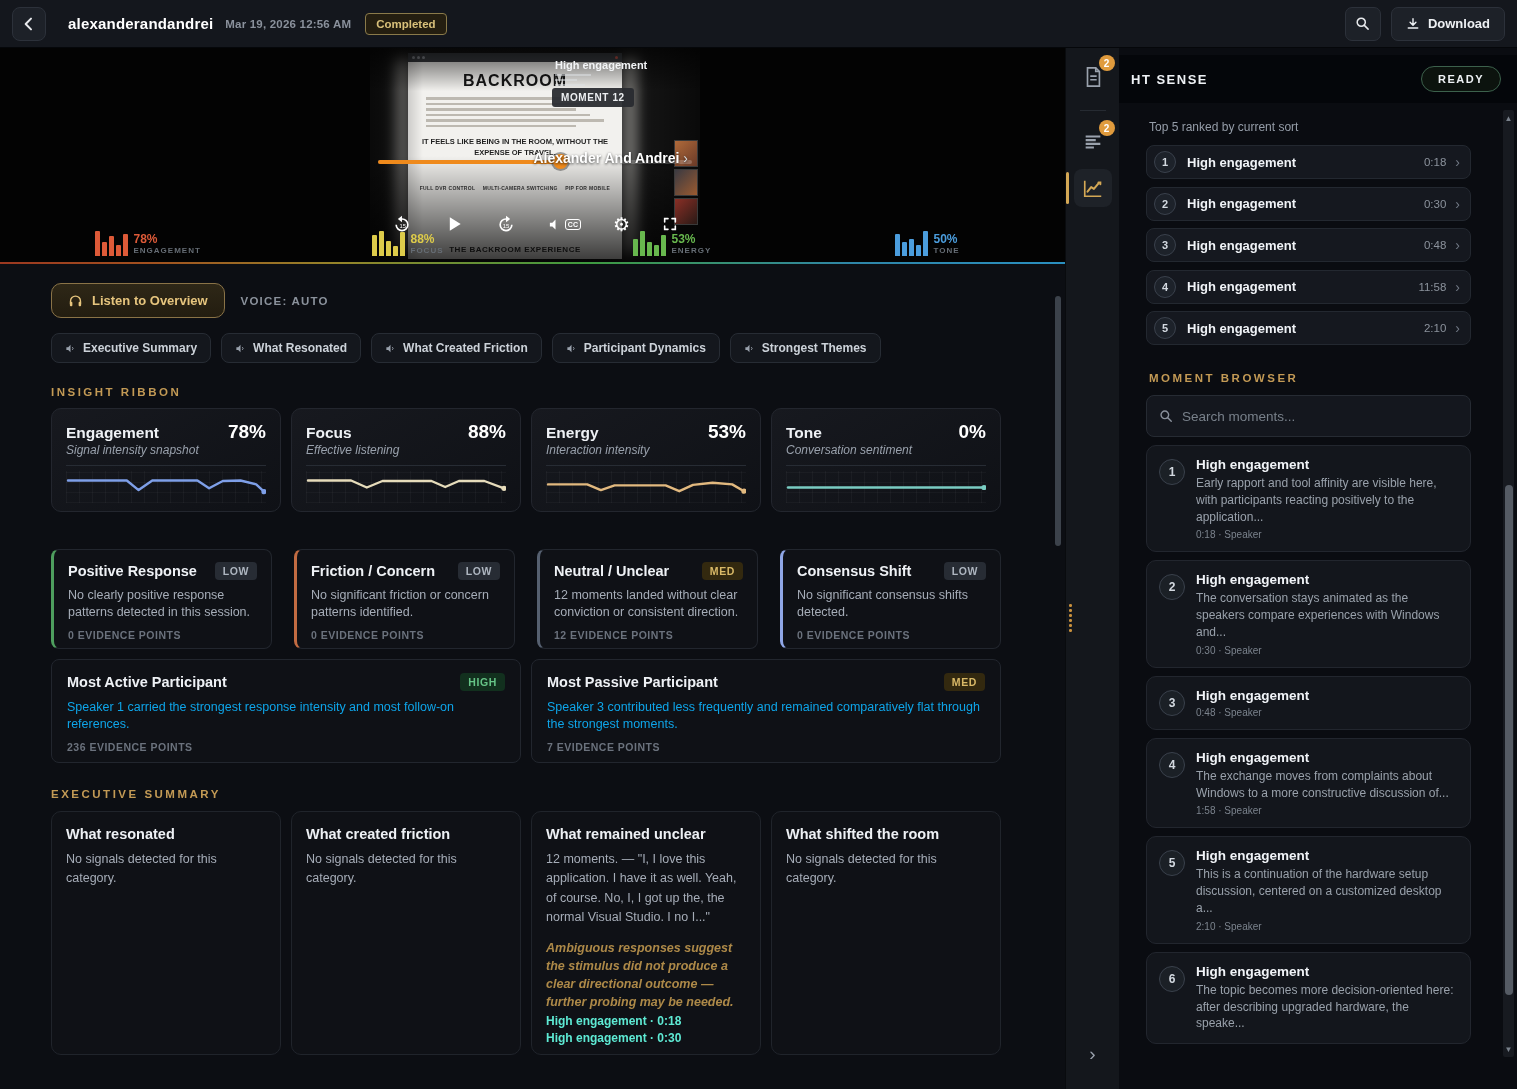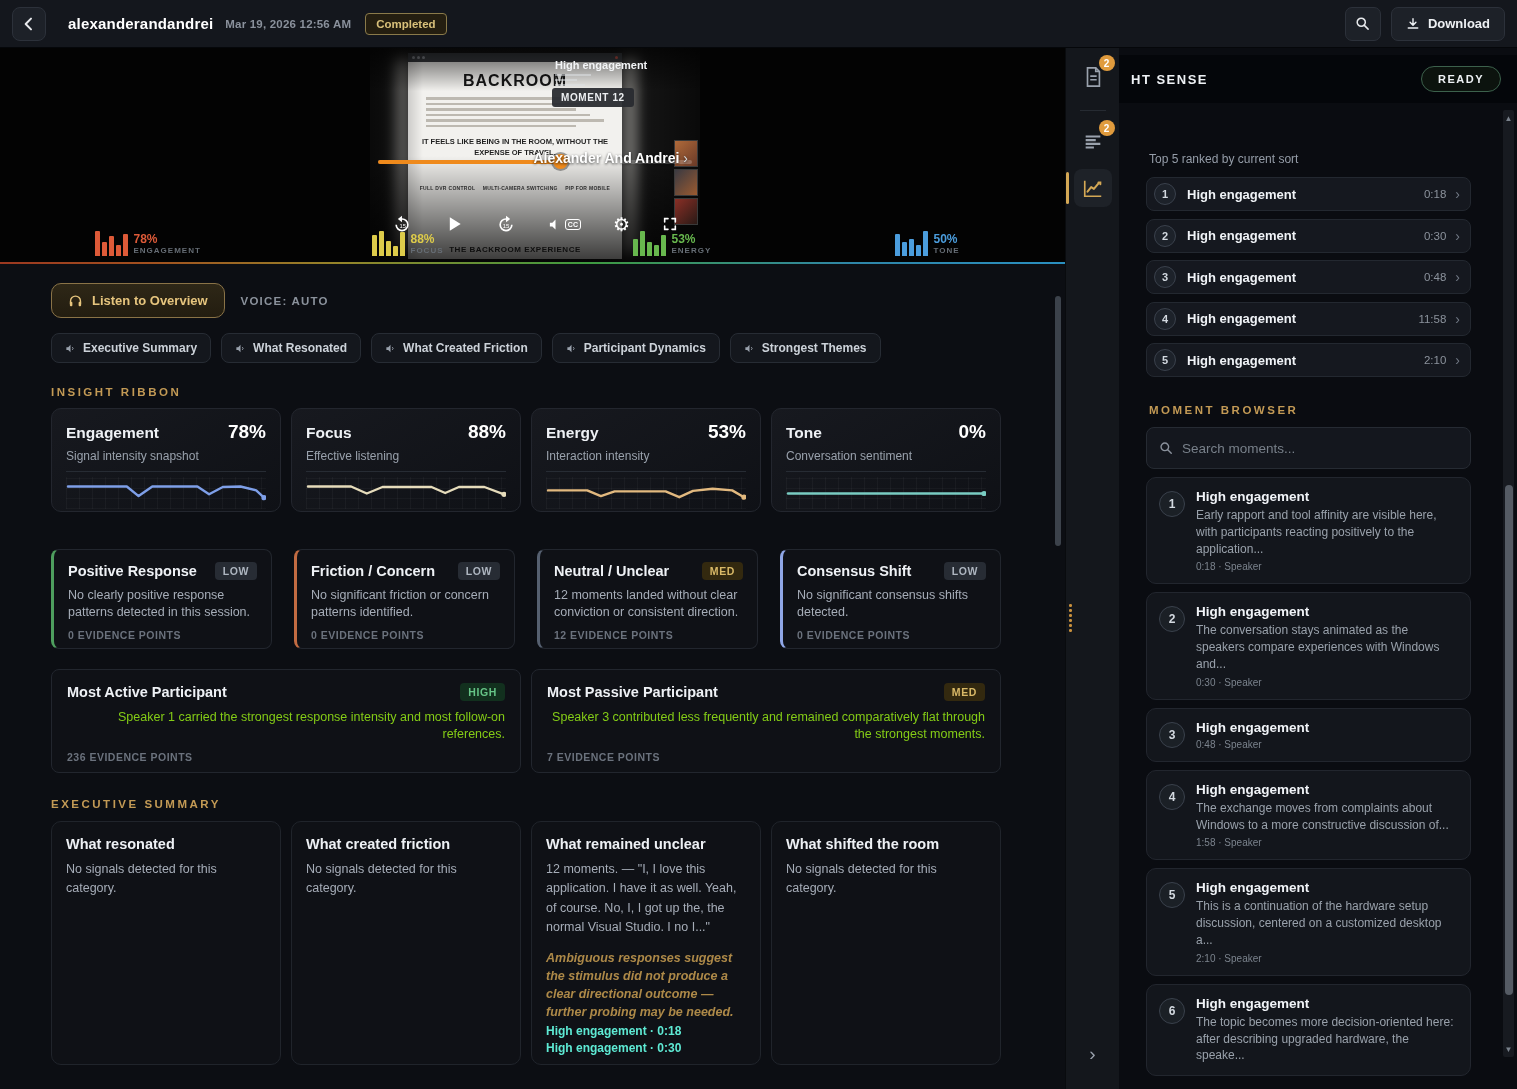--- a/index.html
+++ b/index.html
@@ -93,39 +93,39 @@
   .chip svg { flex:0 0 auto; }
   .sec-heading { color:#c39a55; font-size:11.5px; font-weight:bold; letter-spacing:2.5px; margin-top:23px; }
   .sec-heading.exec { margin-top:25px; }
 
   .ic-grid { display:grid; grid-template-columns:repeat(4,1fr); gap:10px; margin-top:10px; }
   .ic { background:linear-gradient(150deg,#17191f,#0f1116); border:1px solid #23262e; border-radius:10px;
     padding:12px 14px 8px; height:104px; }
   .ic-head { display:flex; justify-content:space-between; align-items:baseline; }
   .ic-title { font-size:15.5px; font-weight:bold; color:#eef1f5; }
   .ic-value { font-size:19px; font-weight:bold; color:#fff; }
-  .ic-sub { font-size:12px; color:#99a1ac; margin-top:6px; }
+  .ic-sub { font-size:12px; color:#99a1ac; margin-top:0;font-style:italic; }
   .ic-div { border-top:1px solid #272c34; margin-top:8px; }
   .spark { height:32px; margin-top:5px; position:relative;
     background:repeating-linear-gradient(90deg, rgba(255,255,255,.035) 0 1px, transparent 1px 13px),
                repeating-linear-gradient(0deg, rgba(255,255,255,.03) 0 1px, transparent 1px 10px); }
   .spark svg { position:absolute; inset:0; }
 
   .sig-grid { display:grid; grid-template-columns:repeat(4,1fr); gap:22px; margin-top:37px; }
   .sig { background:#0f1116; border:1px solid #22262e; border-left-width:3px; border-left-style:solid;
     border-radius:8px; padding:12px 14px; height:100px; }
   .sig-head { display:flex; justify-content:space-between; align-items:center; }
   .sig-title { font-size:14.5px; font-weight:bold; color:#eef1f5; }
   .lvl-badge { font-size:10.5px; font-weight:bold; letter-spacing:.6px; padding:3px 8px; border-radius:4px; }
   .sig-desc { font-size:12.5px; color:#a6adb8; line-height:1.35; margin-top:7px; }
   .evidence { font-size:10.5px; font-weight:bold; letter-spacing:.5px; color:#6b727d; margin-top:8px; }
 
-  .part-grid { display:grid; grid-template-columns:1fr 1fr; gap:10px; margin-top:20px; }
+  .part-grid { display:grid; grid-template-columns:1fr 1fr; gap:10px; margin-top:10px; }
   .part { background:#0f1116; border:1px solid #22262e; border-radius:8px; padding:13px 15px; height:104px; }
-  .part .sig-desc { color:#84cc16; margin-top:8px;text-align:right; }
+  .part .sig-desc { color:#0ea5e9; margin-top:8px; }
 
   .sum-grid { display:grid; grid-template-columns:repeat(4,1fr); gap:10px; margin-top:11px; }
   .sum { background:#0f1116; border:1px solid #20242b; border-radius:10px; padding:14px; height:244px; overflow:hidden; }
   .sum-title { font-size:14.5px; font-weight:bold; color:#eef1f5; }
   .sum-body { font-size:12.5px; color:#a6adb8; line-height:1.55; margin-top:8px; }
   .sum-note { font-size:12.5px; font-style:italic; font-weight:bold; color:#ad8948; line-height:1.45; margin-top:11px; }
   .sum-link { display:block; font-size:12px; font-weight:bold; color:#5eead4; margin-top:3px; cursor:pointer; }
 
   .main-scrollbar { position:absolute; right:4px; top:232px; bottom:6px; width:6px; }
   .main-scrollbar .sb-thumb { position:absolute; top:16px; height:250px; left:0; right:0; background:#3c424b; border-radius:3px; }
@@ -139,21 +139,21 @@
     background:#e09b3d; color:#fff; font-size:10px; font-weight:bold; display:flex; align-items:center; justify-content:center; }
   .rail-div { width:26px; border-top:1px solid #262b32; margin:6px 0 12px; }
   .rail-btn.active { background:#1e2228; color:#d4a855; }
   .rail-btn.active::before { content:""; position:absolute; left:-8px; top:3px; bottom:3px; width:3px; background:#d4a855; border-radius:2px; }
   .rail-dots { position:absolute; left:3px; top:556px; display:flex; flex-direction:column; gap:2.5px; }
   .rail-dots i { width:2.5px; height:2.5px; border-radius:50%; background:#c9913d; display:block; }
   .rail-expand { position:absolute; bottom:24px; left:50%; transform:translateX(-50%); color:#9aa2ad;
     font-size:19px; background:none; border:none; cursor:pointer; }
 
   
-  .sidebar { flex:1; background:#0a0c11; position:relative; display:flex; flex-direction:column; min-width:0;gap:32px; }
+  .sidebar { flex:1; background:#0a0c11; position:relative; display:flex; flex-direction:column; min-width:0; }
   .sense-header { margin-top:7px; height:48px; background:#04060a; display:flex; align-items:center;
     padding:0 16px 0 12px; flex:0 0 auto; }
   .sense-title { font-size:13px; font-weight:bold; letter-spacing:1.5px; color:#eef1f5; }
   .ready-pill { margin-left:auto; border:1px solid #3c614c; background:#0c130e; color:#eef2f5;
     font-size:11px; font-weight:bold; letter-spacing:1.5px; padding:6px 16px; border-radius:999px; cursor:pointer; }
   .sidebar-scroll { flex:1; overflow:hidden; padding:12px 46px 0 27px; }
   .top5-caption { font-size:12px; color:#959da8; margin:5px 0 11px 3px; }
   .top5-row { height:34px; background:#15181f; border:1px solid #232830; border-radius:8px; margin-bottom:7.5px;
     display:flex; align-items:center; padding:0 10px 0 7px; cursor:pointer; }
   .rank-c { width:22px; height:22px; border-radius:50%; border:1px solid #3a414c; background:#1d222a;

